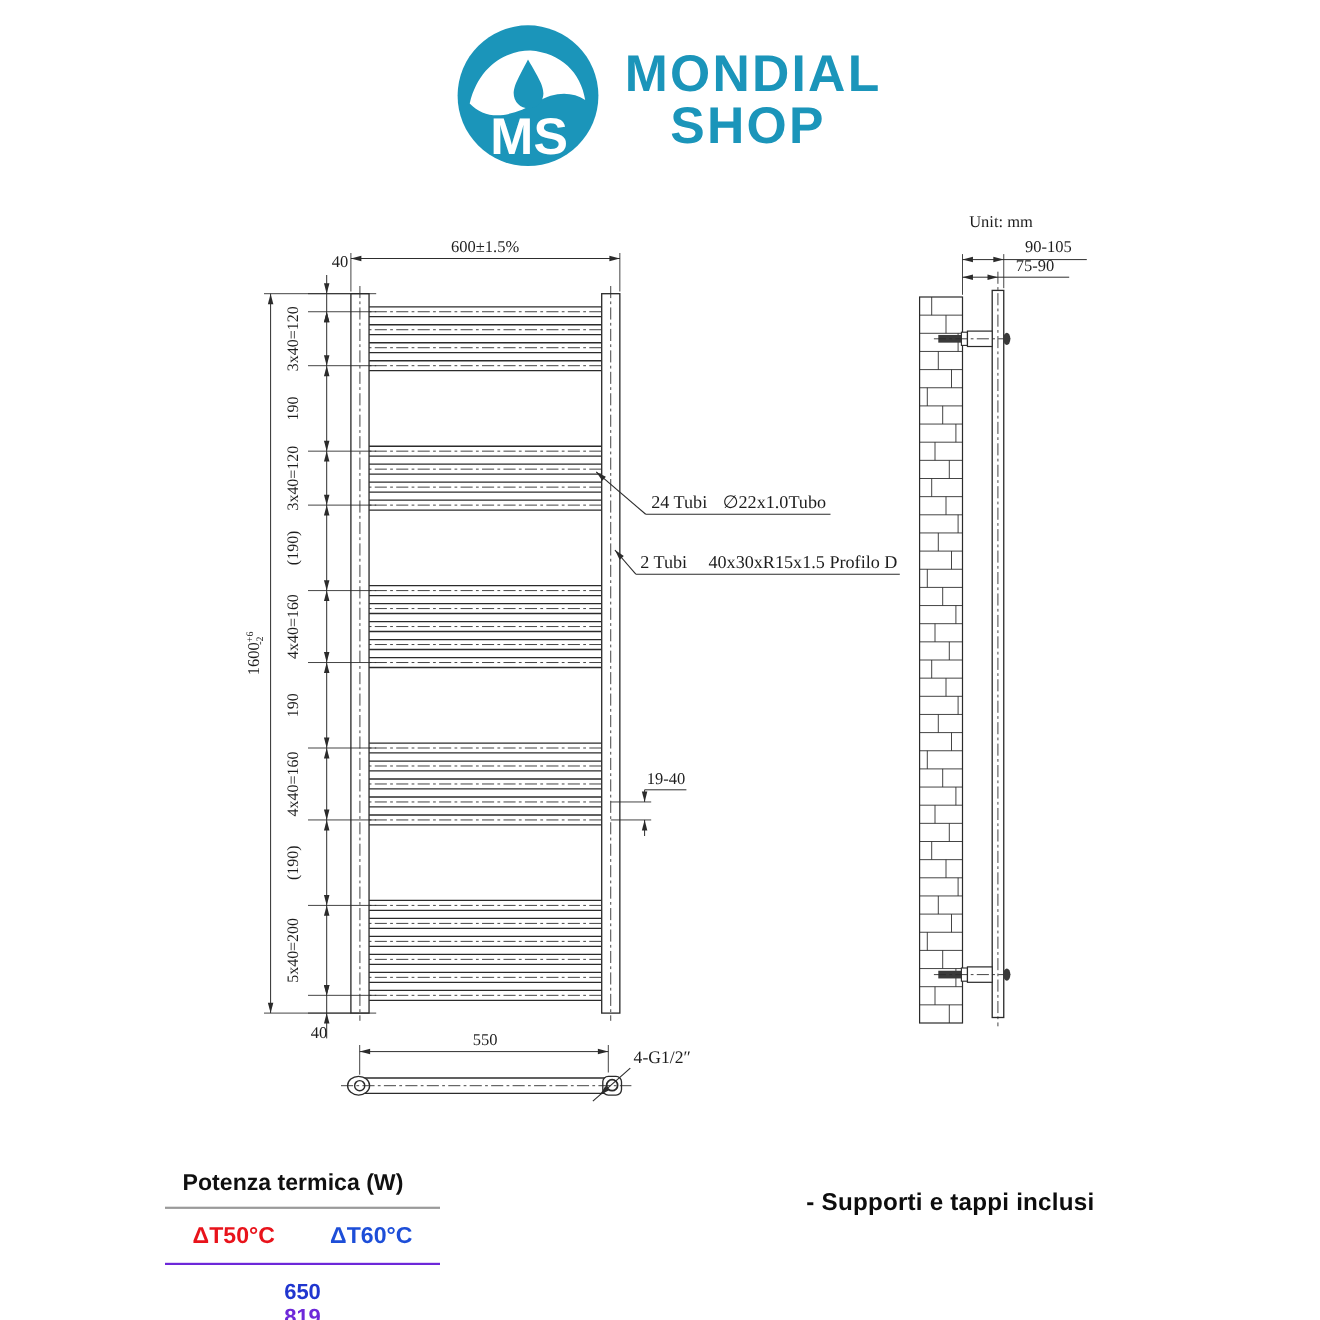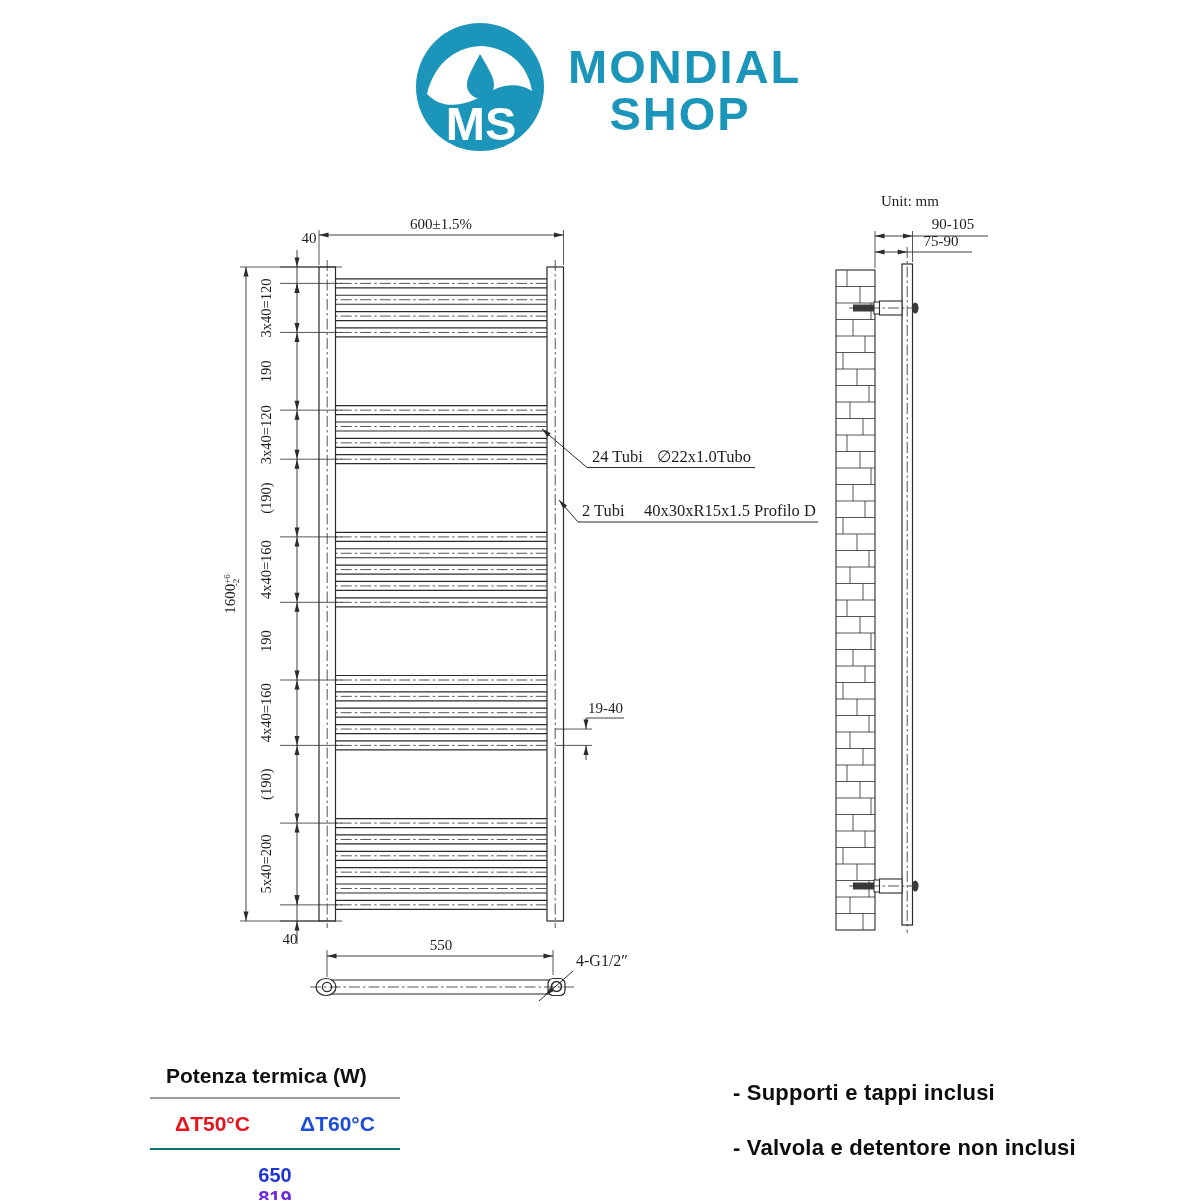--- a/index.html
+++ b/index.html
@@ -11,21 +11,21 @@
   #logo{position:absolute;left:400px;top:14px;width:650px;height:150px;}
   
   #draw{position:absolute;left:0;top:180px;}
   
   .ptable{position:absolute;left:150px;top:1060px;width:250px;color:#101010;}
   .pt-title{font-size:21px;font-weight:bold;padding:4px 0 9px 16px;
             border-bottom:2px solid #9a9a9a;}
   .pt-row{display:flex;}
   .pt-row span{flex:1;text-align:center;}
   .pt-head{font-size:21px;font-weight:bold;padding:13px 0 12px 0;
-           border-bottom:2px solid #0f766e;}
+           border-bottom:2px solid #6d28d9;}
   .pt-vals{font-size:20px;font-weight:bold;padding:14px 0 6px 0;flex-direction:column;}
   
   .notes{position:absolute;left:733px;top:1080px;color:#0d0d0d;}
   .note{font-size:22px;font-weight:bold;margin-bottom:29px;letter-spacing:0.2px;}
 </style>
 </head>
 <body>
 
 <svg id="logo" viewBox="0 0 650 150">
   <g>
@@ -334,14 +334,13 @@
     <span style="color:#1d4ed8">ΔT60°C</span>
   </div>
   <div class="pt-row pt-vals">
     <span style="color:#2036cf">650</span>
     <span style="color:#6d28d9">819</span>
   </div>
 </div>
 
 <div class="notes">
   <div class="note">- Supporti e tappi inclusi</div>
-  <div class="note">- Valvola e detentore non inclusi</div>
 </div>
 
 </body></html>

